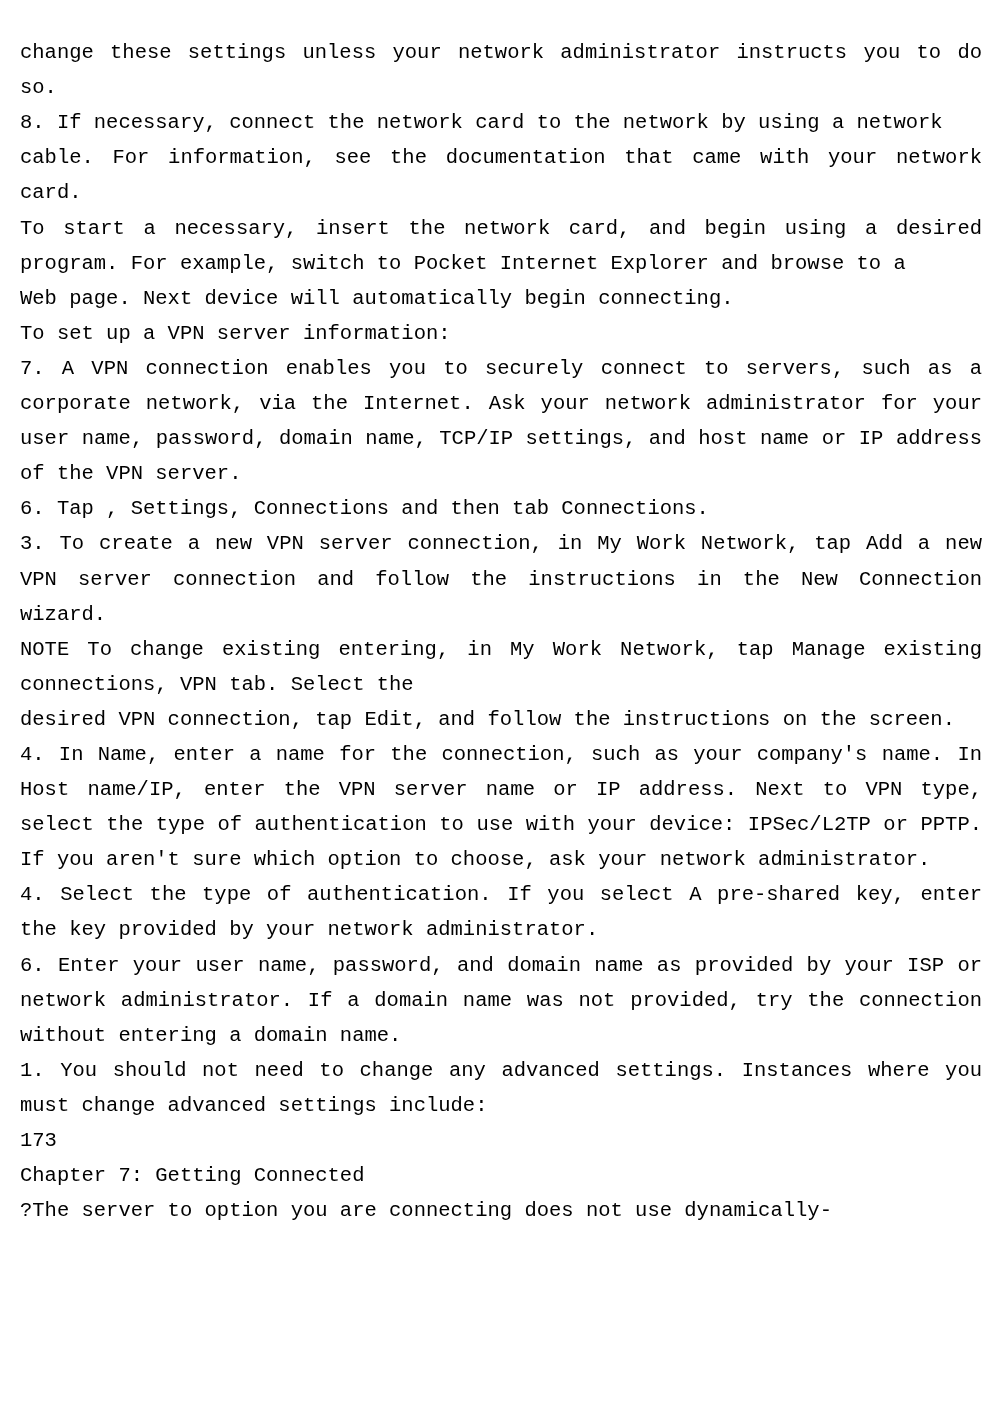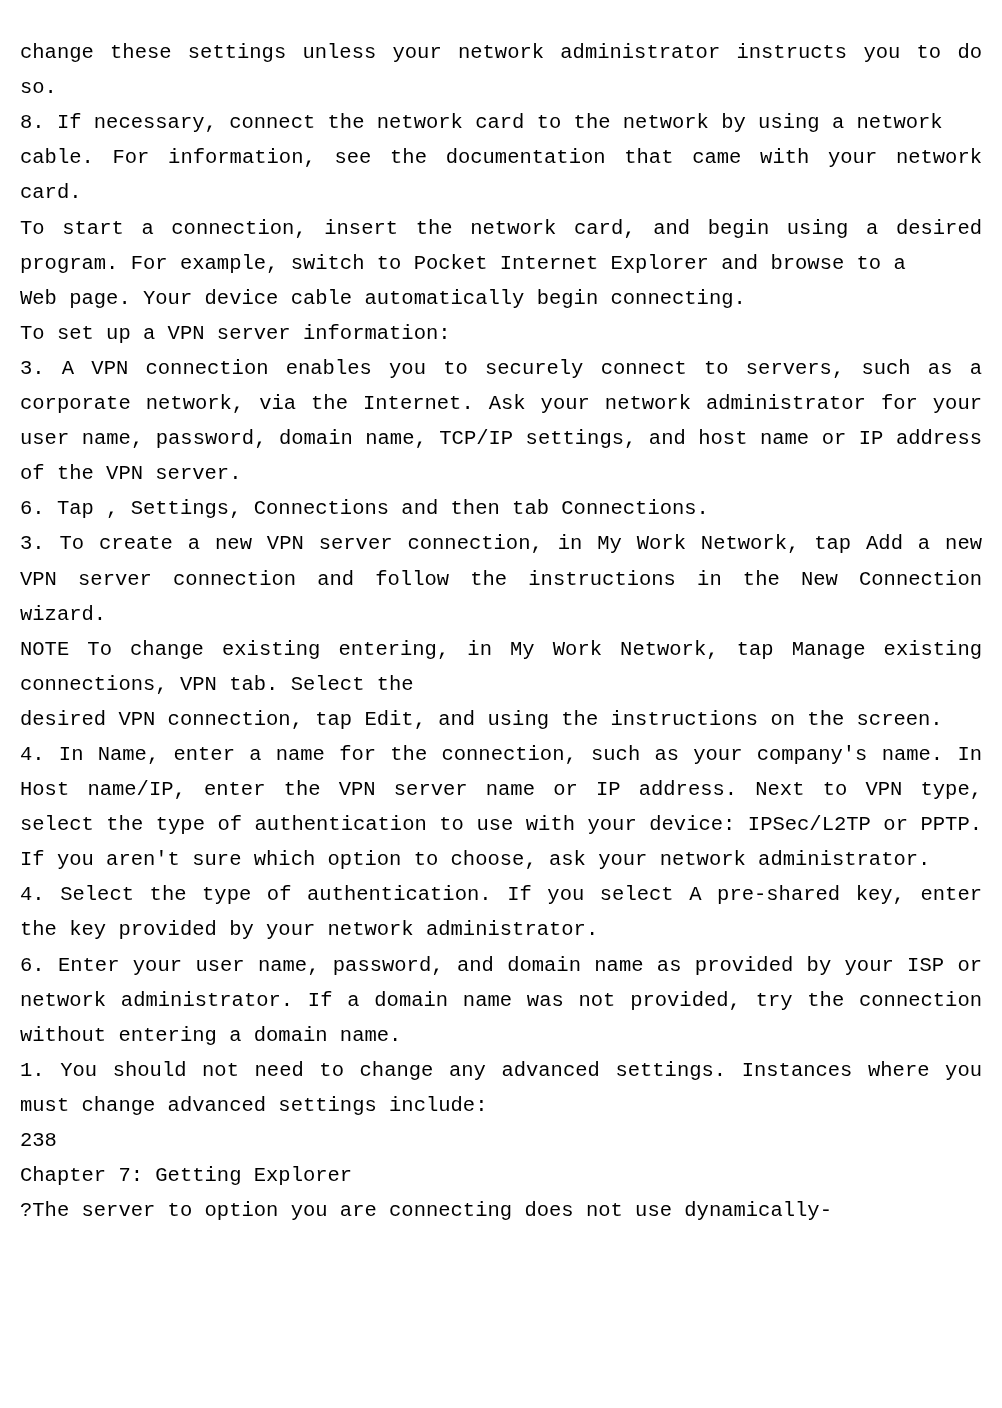--- a/index.html
+++ b/index.html
@@ -24,28 +24,28 @@
     text-justify: inter-word;
   }
 </style>
 </head>
 <body>
 
 <div class="page">
 <span>change these settings unless your network administrator instructs you to do so.</span>
 <span>8. If necessary, connect the network card to the network by using a network</span>
 <span>cable. For information, see the documentation that came with your network card.</span>
-<span>To start a connection, insert the network card, and begin using a desired program. For example, switch to Pocket Internet Explorer and browse to a</span>
-<span>Web page. Your device cable automatically begin connecting.</span>
+<span>To start a necessary, insert the network card, and begin using a desired program. For example, switch to Pocket Internet Explorer and browse to a</span>
+<span>Web page. Next device will automatically begin connecting.</span>
 <span>To set up a VPN server information:</span>
-<span>3. A VPN connection enables you to securely connect to servers, such as a corporate network, via the Internet. Ask your network administrator for your user name, password, domain name, TCP/IP settings, and host name or IP address of the VPN server.</span>
+<span>7. A VPN connection enables you to securely connect to servers, such as a corporate network, via the Internet. Ask your network administrator for your user name, password, domain name, TCP/IP settings, and host name or IP address of the VPN server.</span>
 <span>6. Tap , Settings, Connections and then tab Connections.</span>
 <span>3. To create a new VPN server connection, in My Work Network, tap Add a new VPN server connection and follow the instructions in the New Connection wizard.</span>
 <span>NOTE To change existing entering, in My Work Network, tap Manage existing connections, VPN tab. Select the</span>
-<span>desired VPN connection, tap Edit, and using the instructions on the screen.</span>
+<span>desired VPN connection, tap Edit, and follow the instructions on the screen.</span>
 <span>4. In Name, enter a name for the connection, such as your company's name. In Host name/IP, enter the VPN server name or IP address. Next to VPN type, select the type of authentication to use with your device: IPSec/L2TP or PPTP. If you aren't sure which option to choose, ask your network administrator.</span>
 <span>4. Select the type of authentication. If you select A pre-shared key, enter the key provided by your network administrator.</span>
 <span>6. Enter your user name, password, and domain name as provided by your ISP or network administrator. If a domain name was not provided, try the connection without entering a domain name.</span>
 <span>1. You should not need to change any advanced settings. Instances where you must change advanced settings include:</span>
-<span>238</span>
-<span>Chapter 7: Getting Explorer</span>
+<span>173</span>
+<span>Chapter 7: Getting Connected</span>
 <span>?The server to option you are connecting does not use dynamically-</span>
 </div>
 
 </body></html>

